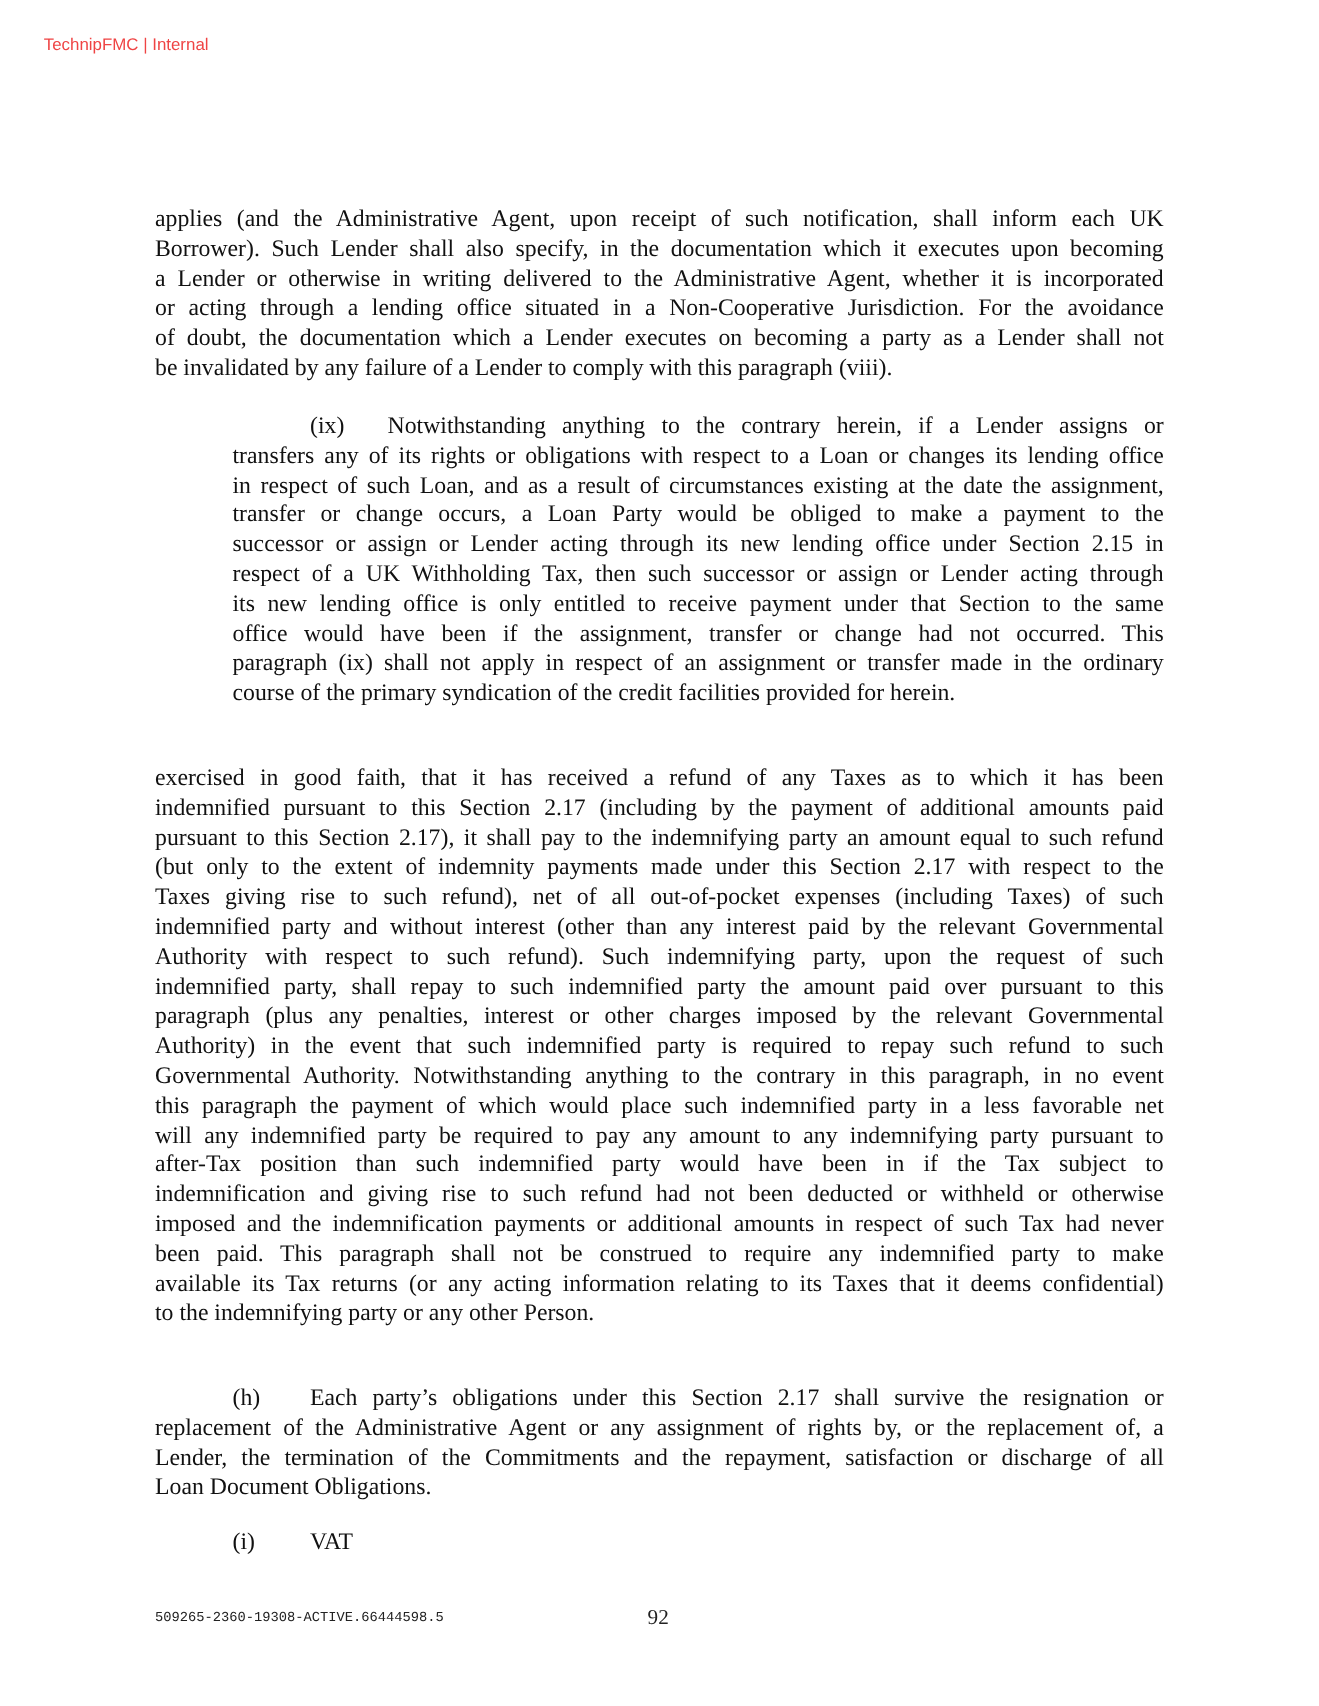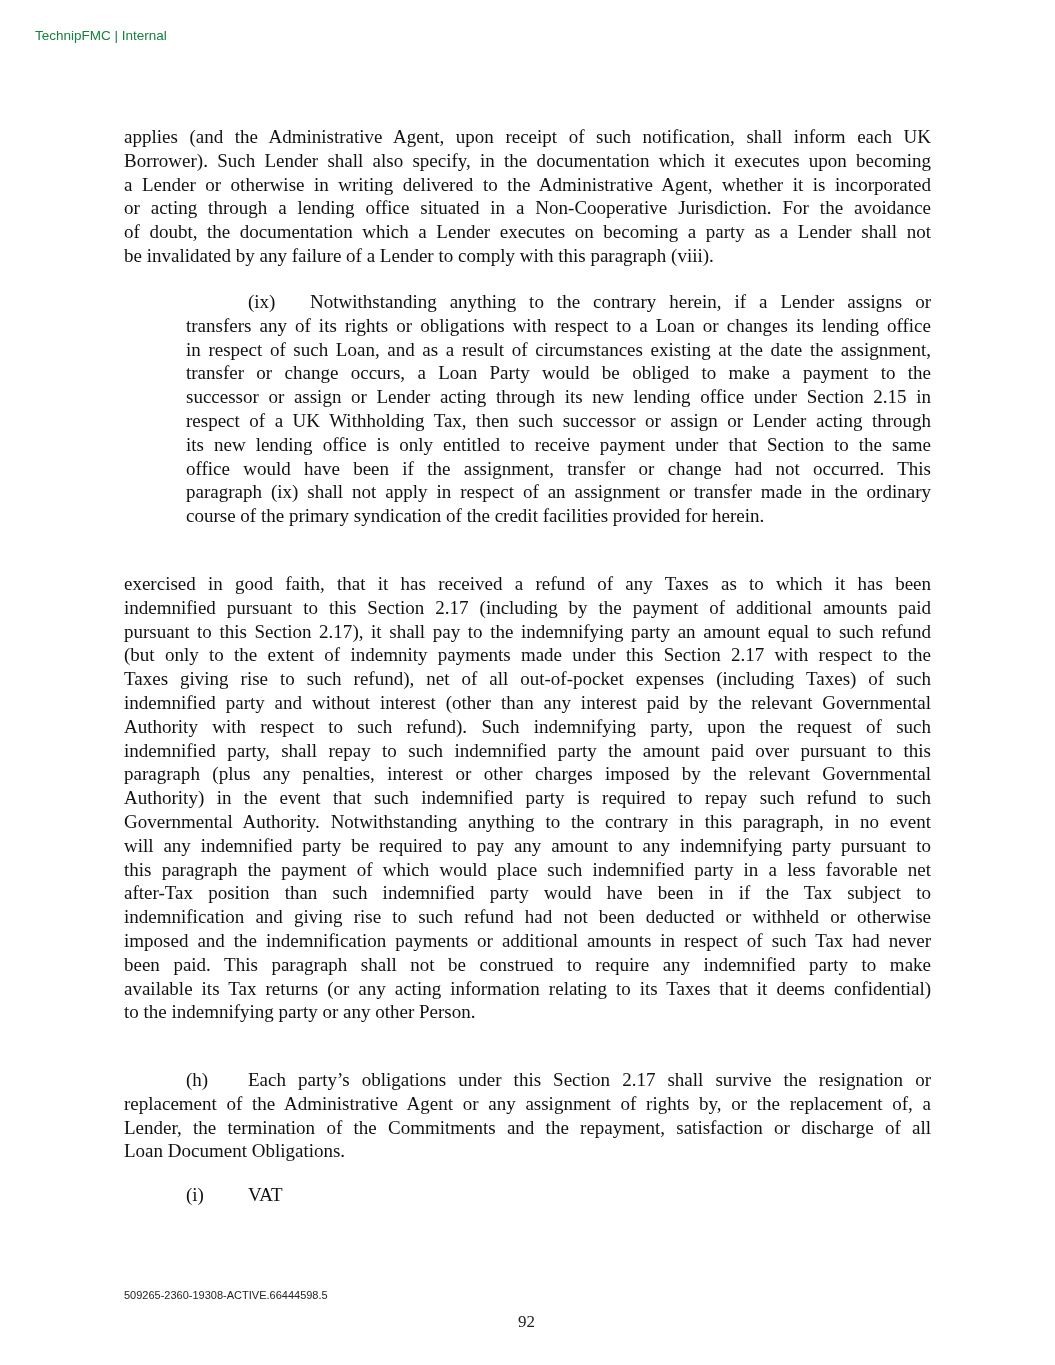--- a/index.html
+++ b/index.html
@@ -1,42 +1,42 @@
 <!DOCTYPE html>
 <html><head>
   <meta charset="utf-8">
   <style>
     html, body { margin: 0; padding: 0; background: #ffffff; }
     body { width: 1055px; height: 1365px; position: relative; overflow: hidden; }
     .label {
       position: absolute; left: 35px; top: 28px;
       font-family: "Liberation Sans", "DejaVu Sans", sans-serif;
-      font-size: 13.5px; color: #15803d; text-align: right;
+      font-size: 13.5px; color: #ef4444; text-align: right;
     }
     .text {
       font-family: "Liberation Serif", "DejaVu Serif", serif;
       font-size: 19px; color: #111; line-height: 23.8px;
     }
-    .para { position: absolute; text-align: justify; }
+    .para { position: absolute; text-align: justify; margin-top: 39px; }
     .line { display: block; white-space: nowrap; height: 23.8px; text-align: justify; text-align-last: justify; }
     .line.last { text-align-last: left; }
     .u { text-underline-offset: 2px; }
     .num { display: inline-block; width: 62px; }
     #p1 { left: 124px; top: 125px; width: 807px; }
     #p2 { left: 186px; top: 290px; width: 745px; }
     #p3 { left: 124px; top: 572px; width: 807px; }
     #p4 { left: 124px; top: 1068px; width: 807px; }
     #p5 { left: 124px; top: 1183px; width: 807px; }
     .footer-id {
       position: absolute; left: 124px; top: 1289px;
-      font-family: Liberation Sans, sans-serif; font-size: 11px; color: #222;
+      font-family: Liberation Mono, monospace; font-size: 11px; color: #222;
     }
     .page-num {
       position: absolute; left: 518px; top: 1284px;
-      font-family: "Liberation Serif", serif; font-size: 17px; color: #222; margin-top: 28px;
+      font-family: "Liberation Serif", serif; font-size: 17px; color: #222;
     }
   </style>
 </head>
 <body>
 
 <div class="label">TechnipFMC | Internal</div>
 
 <div id="p1" class="para text">
   <span class="line">applies (and the Administrative Agent, upon receipt of such notification, shall inform each UK</span>
   <span class="line">Borrower).  Such Lender shall also specify, in the documentation which it executes upon becoming</span>
@@ -64,22 +64,22 @@
   <span class="line"><span>indemnified pursuant to this </span><span class="u">Section 2.17</span><span> (including by the payment of additional amounts paid</span></span>
   <span class="line"><span>pursuant to this </span><span class="u">Section 2.17</span><span>), it shall pay to the indemnifying party an amount equal to such refund</span></span>
   <span class="line"><span>(but only to the extent of indemnity payments made under this </span><span class="u">Section 2.17</span><span> with respect to the</span></span>
   <span class="line">Taxes giving rise to such refund), net of all out-of-pocket expenses (including Taxes) of such</span>
   <span class="line">indemnified party and without interest (other than any interest paid by the relevant Governmental</span>
   <span class="line">Authority with respect to such refund).  Such indemnifying party, upon the request of such</span>
   <span class="line">indemnified party, shall repay to such indemnified party the amount paid over pursuant to this</span>
   <span class="line"><span>paragraph (</span><span class="u">plus</span><span> any penalties, interest or other charges imposed by the relevant Governmental</span></span>
   <span class="line">Authority) in the event that such indemnified party is required to repay such refund to such</span>
   <span class="line">Governmental Authority.  Notwithstanding anything to the contrary in this paragraph, in no event</span>
+  <span class="line">this paragraph the payment of which would place such indemnified party in a less favorable net</span>
   <span class="line">will any indemnified party be required to pay any amount to any indemnifying party pursuant to</span>
-  <span class="line">this paragraph the payment of which would place such indemnified party in a less favorable net</span>
   <span class="line">after-Tax position than such indemnified party would have been in if the Tax subject to</span>
   <span class="line">indemnification and giving rise to such refund had not been deducted or withheld or otherwise</span>
   <span class="line">imposed and the indemnification payments or additional amounts in respect of such Tax had never</span>
   <span class="line">been paid.  This paragraph shall not be construed to require any indemnified party to make</span>
   <span class="line">available its Tax returns (or any acting information relating to its Taxes that it deems confidential)</span>
   <span class="line last">to the indemnifying party or any other Person.</span>
 </div>
 
 <div id="p4" class="para text">
   <span class="line"><span style="display:inline-block;width:62px;"></span><span class="num">(h)</span><span>Each party’s obligations under this Section 2.17 shall survive the resignation or</span></span>

